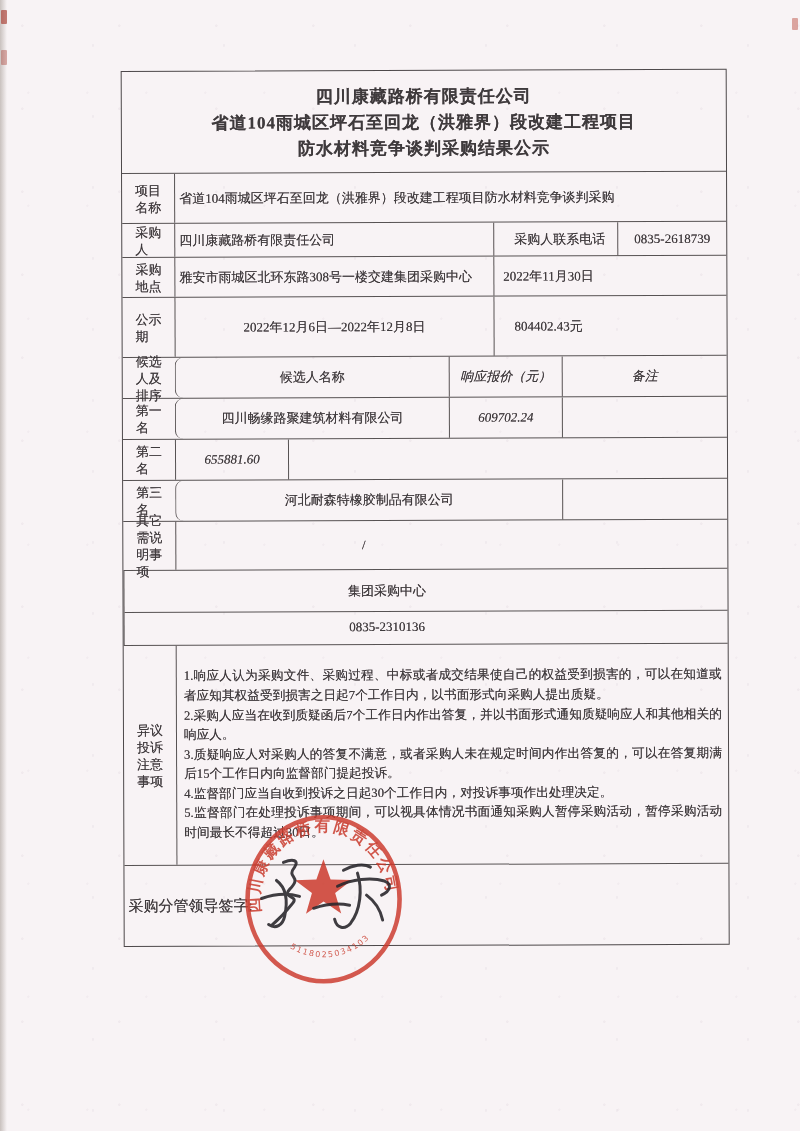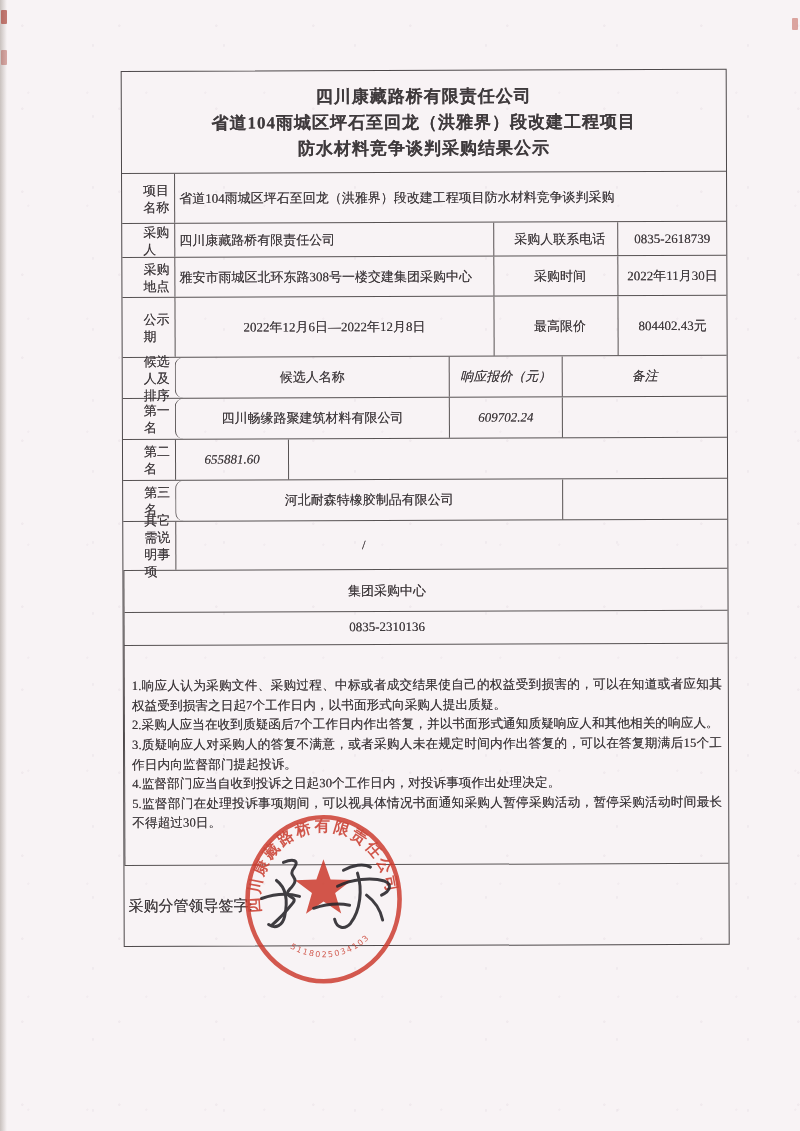--- a/index.html
+++ b/index.html
@@ -32,21 +32,21 @@
     position:absolute;left:122px;top:70px;width:604px;
     border:1.6px solid #4d484a;
     color:#3e3a3c;
     font-size:13px;
     text-shadow:0 0 .5px rgba(62,50,56,.75);
   }
   .row{display:flex;align-items:stretch;}
   .row + .row{border-top:1.2px solid #575253;}
   .cell{box-sizing:border-box;display:flex;align-items:center;padding:2px 4px;}
   .cell + .cell{border-left:1.2px solid #575253;}
-  .c-label{width:52px;flex:none;line-height:17px;padding-left:21px;}
+  .c-label{width:52px;flex:none;line-height:17px;padding-left:13px;}
   .c-val{flex:1;min-width:0;}
   .c-l2{width:124px;flex:none;justify-content:center;text-align:center;padding-left:12px;}
   .c-v2{width:109px;flex:none;justify-content:center;text-align:center;}
   .center{justify-content:center;text-align:center;}
 
   .r-title{height:101px;display:block;text-align:center;font-weight:bold;
            font-size:17px;line-height:26px;letter-spacing:1px;padding-top:13px;box-sizing:border-box;}
   .r-project{height:49px;}
   .r-purchaser{height:33px;}
   .r-location{height:39px;}
@@ -104,28 +104,26 @@
       <div class="row r-purchaser">
         <div class="cell c-label">采购人</div>
         <div class="cell c-val" style="width:319px;flex:none;">四川康藏路桥有限责任公司</div>
         <div class="cell c-l2">采购人联系电话</div>
         <div class="cell c-v2">0835-2618739</div>
       </div>
 
       <div class="row r-location">
         <div class="cell c-label">采购地点</div>
         <div class="cell c-val" style="width:319px;flex:none;">雅安市雨城区北环东路308号一楼交建集团采购中心</div>
-        <div class="cell c-l2">采购时间</div>
         <div class="cell c-v2">2022年11月30日</div>
       </div>
 
       <div class="row r-publicity">
         <div class="cell c-label">公示期</div>
         <div class="cell c-val center" style="width:319px;flex:none;">2022年12月6日—2022年12月8日</div>
-        <div class="cell c-l2">最高限价</div>
         <div class="cell c-v2">804402.43元</div>
       </div>
 
       <div class="row r-candheader">
         <div class="cell c-label">候选人及排序</div>
         <div class="cell c-name">候选人名称</div>
         <div class="cell c-price">响应报价（元）</div>
         <div class="cell c-remark center" style="justify-content:center;">备注</div>
       </div>
 
@@ -154,20 +152,21 @@
       </div>
 
       <div class="row r-superv">
         <div class="sub-stack">
           <div class="sub-row sub-a">集团采购中心</div>
           <div class="sub-row sub-b">0835-2310136</div>
         </div>
       </div>
 
       <div class="row r-objection">
+        <div class="cell c-label" style="border-left:none;">异议投诉注意事项</div>
         <div class="objection-text">
           <div>1.响应人认为采购文件、采购过程、中标或者成交结果使自己的权益受到损害的，可以在知道或者应知其权益受到损害之日起7个工作日内，以书面形式向采购人提出质疑。</div>
           <div>2.采购人应当在收到质疑函后7个工作日内作出答复，并以书面形式通知质疑响应人和其他相关的响应人。</div>
           <div>3.质疑响应人对采购人的答复不满意，或者采购人未在规定时间内作出答复的，可以在答复期满后15个工作日内向监督部门提起投诉。</div>
           <div>4.监督部门应当自收到投诉之日起30个工作日内，对投诉事项作出处理决定。</div>
           <div>5.监督部门在处理投诉事项期间，可以视具体情况书面通知采购人暂停采购活动，暂停采购活动时间最长不得超过30日。</div>
         </div>
       </div>
 
       <div class="row r-sign">

